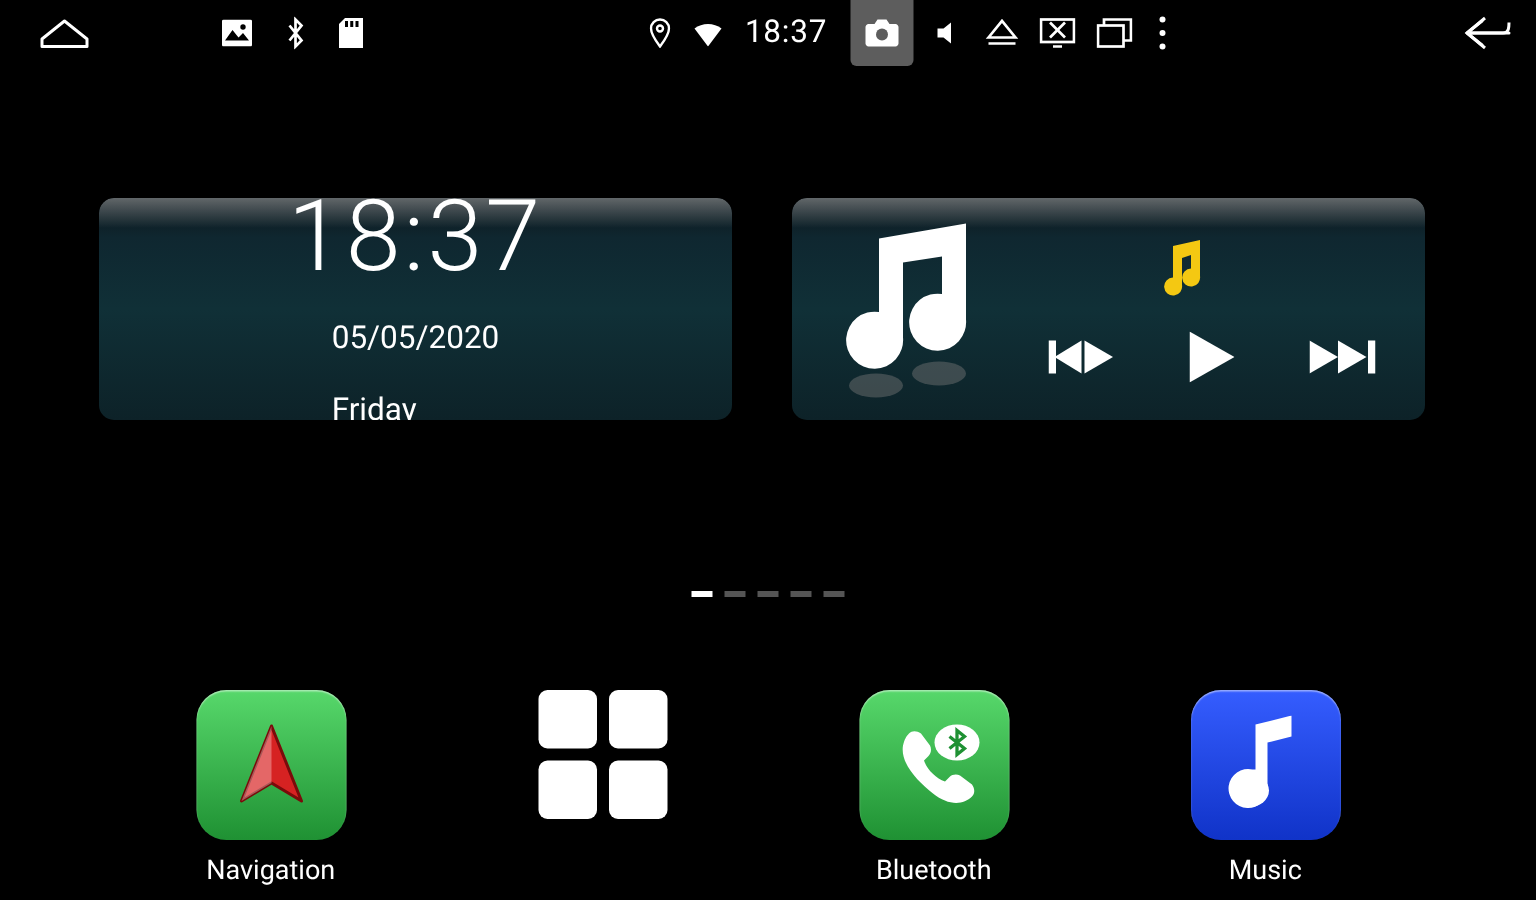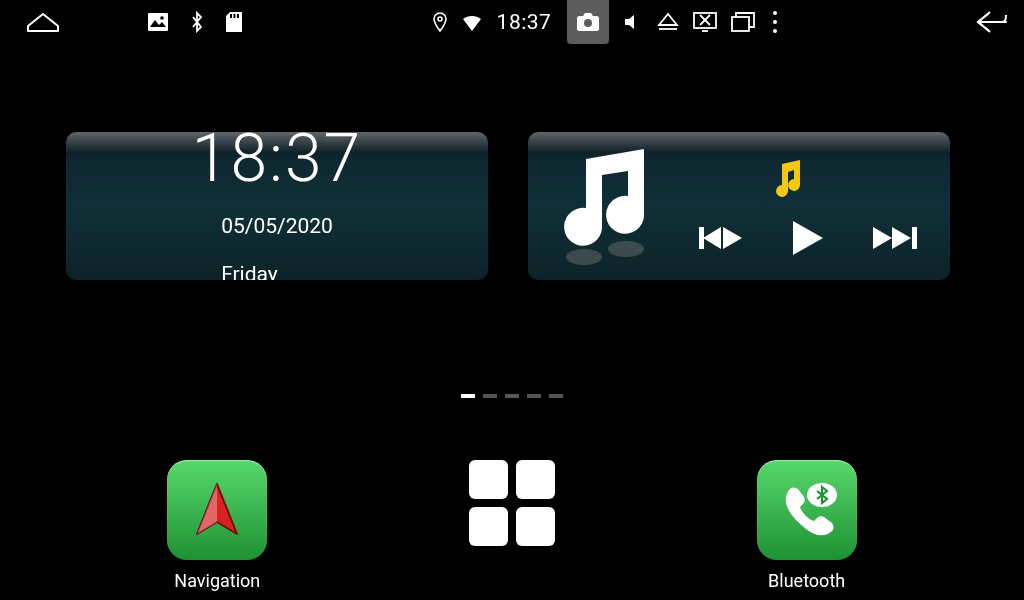--- a/index.html
+++ b/index.html
@@ -322,14 +322,23 @@
       <svg width="70" height="70" viewBox="0 0 70 70">
         <path d="M18 14 C 20 12 23 12 26 14 L32 22 C 33 24 33 27 31 29 L28 32 C 30 38 36 44 42 46 L45 43 C 47 41 50 41 52 42 L60 48 C 62 51 62 54 60 56 C 54 62 44 62 34 54 C 24 46 12 34 14 22 C 15 18 16 16 18 14 Z" fill="#fff"></path>
         <ellipse cx="50" cy="20" rx="15" ry="12" fill="#fff"></ellipse>
         <path d="M45 30 L40 36 Z" fill="#fff"></path>
         <path d="M45 16 L55 24 L50 28 L50 12 L55 16 L45 24" fill="none" stroke="#1f9133" stroke-width="2.2"></path>
       </svg>
     </div>
     <div class="dock-label">Bluetooth</div>
   </div>
 
+  <div class="dock-item">
+    <div class="dock-icon blue">
+      <svg width="54" height="66" viewBox="0 0 54 66" fill="#fff">
+        <path d="M20 6 L44 0 L44 14 L28 18 L28 48 A13 13 0 1 1 18 36 L20 36 Z"></path>
+        <ellipse cx="16" cy="50" rx="13" ry="11"></ellipse>
+      </svg>
+    </div>
+    <div class="dock-label">Music</div>
+  </div>
 
 </div>
 
 </body></html>

